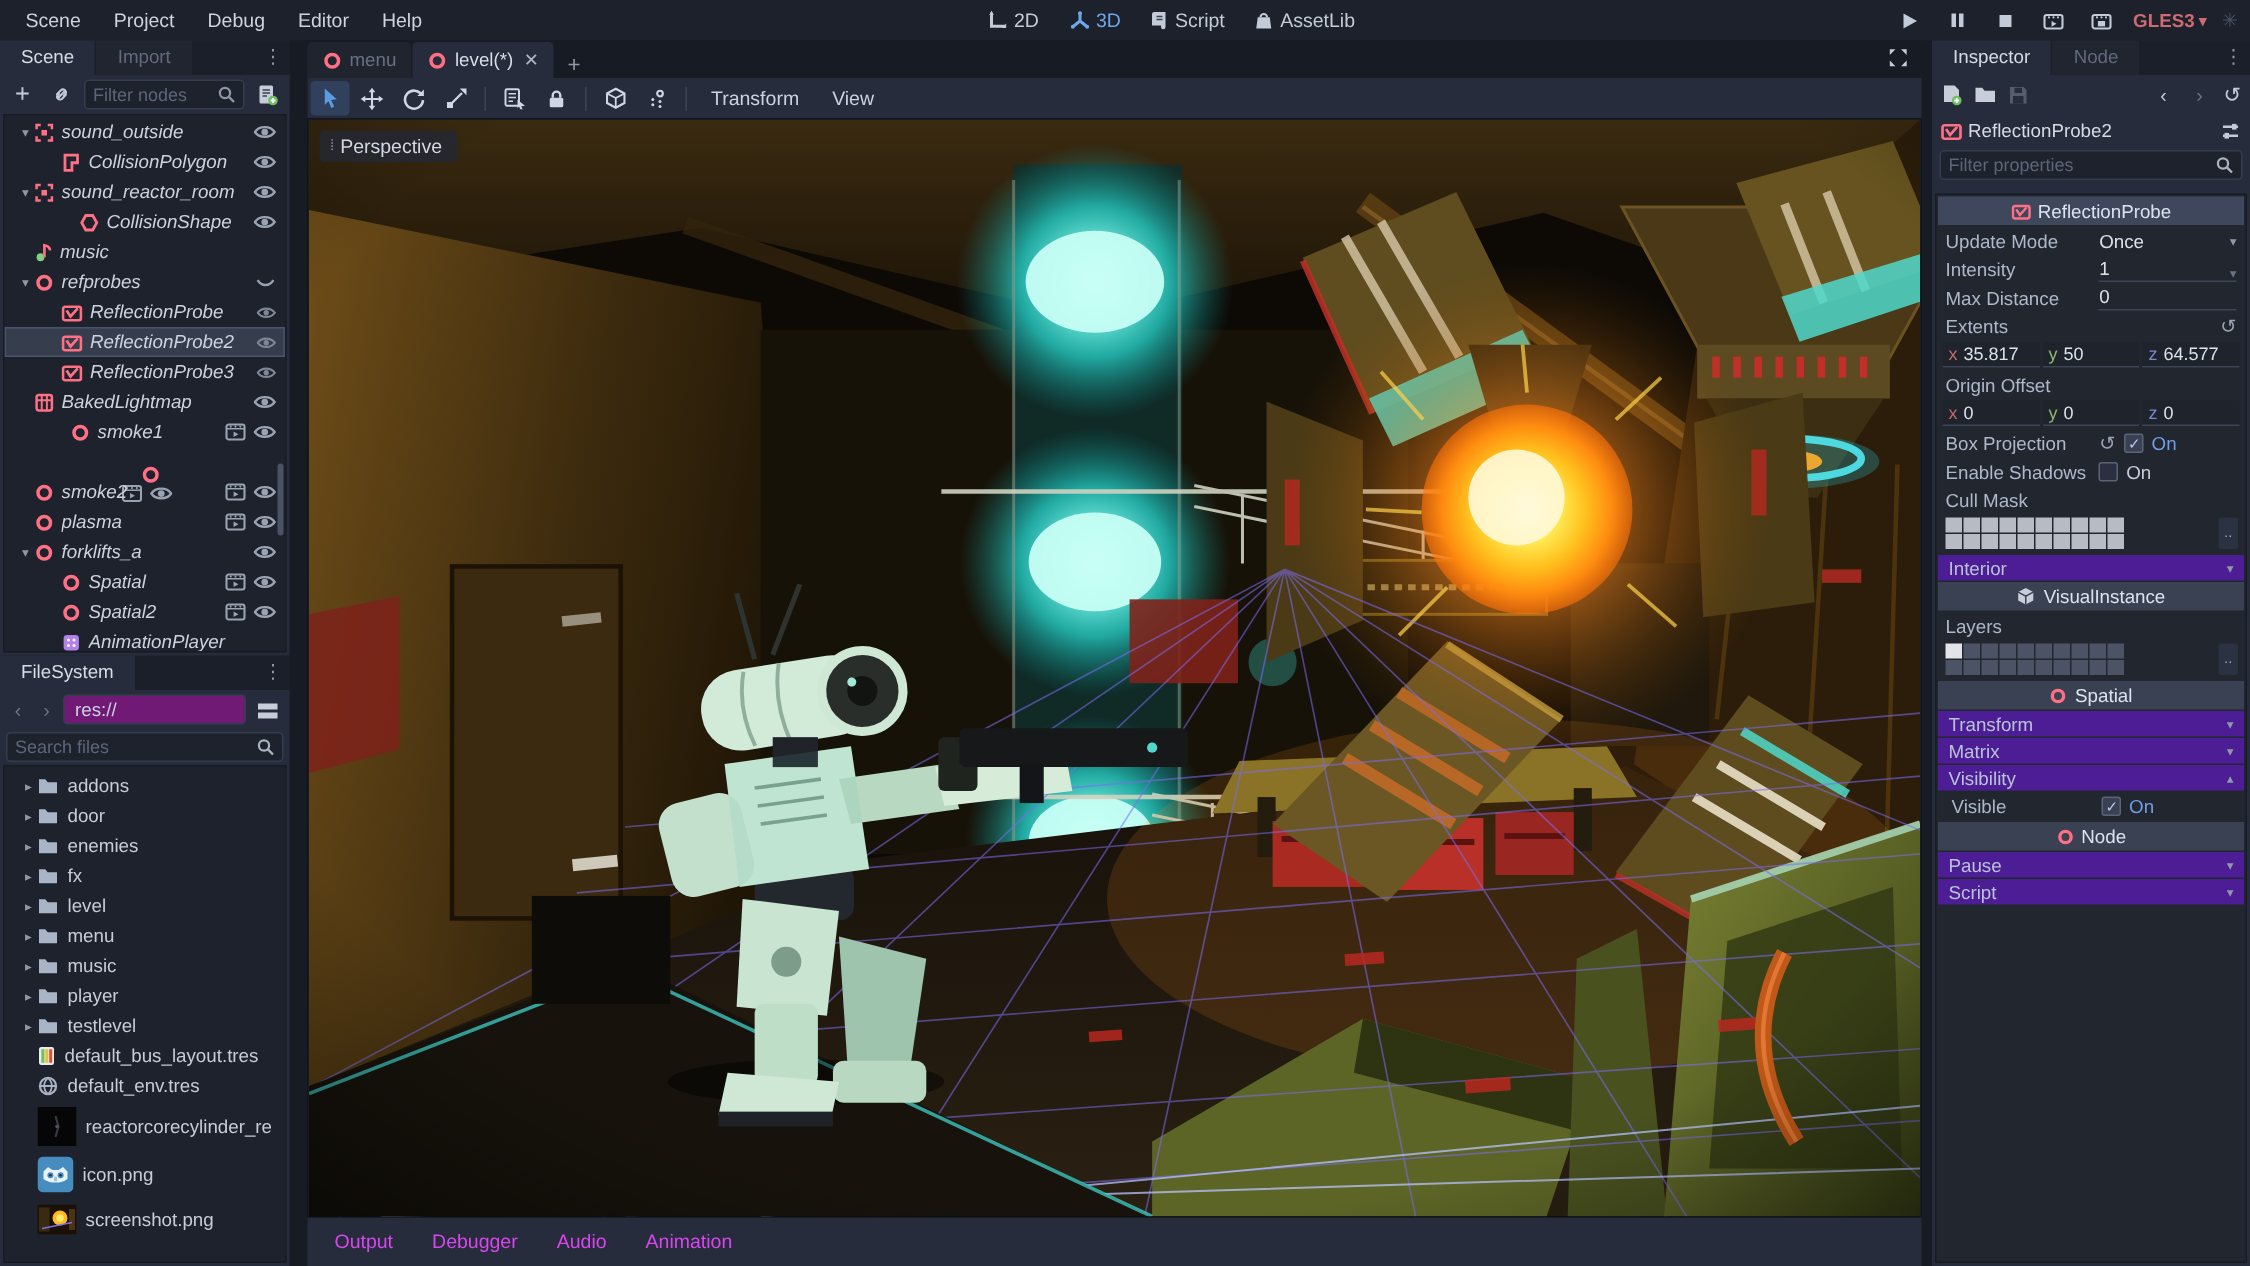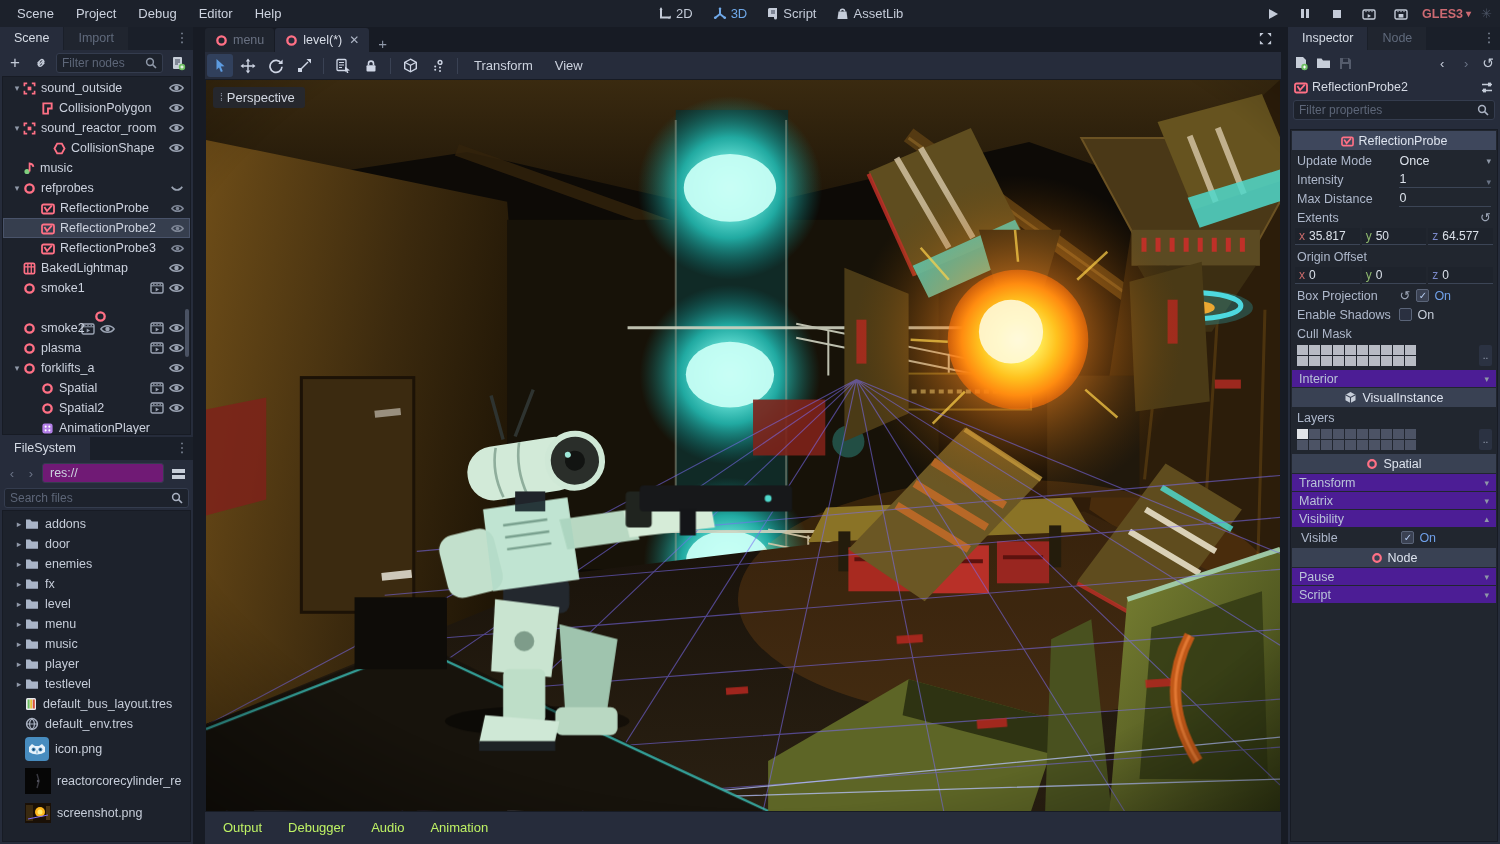--- a/index.html
+++ b/index.html
@@ -33,21 +33,21 @@
   #left-dock { position:absolute; left:0; top:27px; width:193px; height:817px; background:#262c3b; }
   #scene-panel { height:410px; display:flex; flex-direction:column; }
   #scene-toolbar { height:26px; display:flex; align-items:center; gap:4px; padding:0 4px; background:#262c3b; }
   .tool-sq { width:22px; height:22px; display:flex; align-items:center; justify-content:center; border-radius:3px; color:#c4cbd8; }
   .filter-box { flex:1; display:flex; align-items:center; height:20px; background:#1d222c;
     border:1px solid #343c4e; border-radius:3px; padding:0 5px; color:#5d6678; font-size:12px; gap:12px; }
   .filter-box .ph { flex:1; white-space:nowrap; overflow:hidden; }
   #scene-tree { flex:1; background:#1d222c; margin:0 2px 2px 2px; border:1px solid #171b24;
     overflow:hidden; position:relative; padding-top:1px; }
   .tree-row { height:20px; display:flex; align-items:center; font-size:12.5px; color:#ccd2de; position:relative; }
-  .tree-row .lbl { margin-left:5px; white-space:nowrap; overflow:hidden; flex:1; }
+  .tree-row .lbl { margin-left:5px; white-space:nowrap; overflow:hidden; flex:1;font-style:italic; }
   .tree-row.selected::before { content:""; position:absolute; left:0; right:0; top:0; bottom:0;
     background:#363e4e; border:1px solid #49536a; }
   .tree-row > * { position:relative; }
   .tree-arrow { width:12px; text-align:center; color:#8f98a8; font-size:9px; flex:0 0 12px; }
   .tree-btns { display:flex; align-items:center; gap:5px; padding-right:6px; }
   #tree-scrollbar { position:absolute; right:1px; top:232px; width:4px; height:48px; background:#4a5263; border-radius:2px; }
 
   #fs-panel { height:407px; display:flex; flex-direction:column; }
   #fs-nav { height:26px; display:flex; align-items:center; gap:3px; padding:0 4px; }
   .nav-arrow { width:16px; text-align:center; color:#6a7386; font-size:13px; }
@@ -75,21 +75,21 @@
   .vtool.active { background:#31405c; }
   .vsep { width:1px; height:16px; background:#3a4254; margin:0 4px; }
   .vmenu { padding:0 10px; color:#ccd2de; }
   #viewport { position:absolute; left:12px; top:52px; right:7px; bottom:32px; background:#000;
     border:1px solid #171b24; overflow:hidden; }
   #perspective-btn { position:absolute; left:7px; top:7px; z-index:5; display:flex; align-items:center; gap:5px;
     background:rgba(35,40,52,.82); border-radius:3px; padding:3px 10px 3px 7px; color:#d3d8e2; font-size:13px; }
   #perspective-btn .grip { color:#8f98a8; font-size:10px; letter-spacing:-1px; }
   #bottom-bar { position:absolute; left:12px; bottom:0; right:7px; height:32px; background:#262c3b;
     display:flex; align-items:center; padding-left:6px; gap:2px; }
-  .bb-btn { padding:0 12px; height:24px; line-height:24px; color:#bef264; border-radius:3px; font-size:13px; }
+  .bb-btn { padding:0 12px; height:24px; line-height:24px; color:#d946ef; border-radius:3px; font-size:13px; }
 
   
   #right-dock { position:absolute; left:1288px; top:27px; width:212px; height:817px; background:#262c3b; }
   #insp-toolbar { height:26px; display:flex; align-items:center; gap:8px; padding:0 6px; }
   #insp-toolbar .spacer { flex:1; }
   #insp-name-row { height:22px; display:flex; align-items:center; gap:4px; padding:0 6px; color:#d5dae4; font-size:12.5px; }
   #insp-name-row .nm { flex:1; white-space:nowrap; overflow:hidden; }
   #insp-filter-row { padding:2px 5px 4px 5px; }
   #insp-body { position:absolute; top:102px; bottom:2px; left:2px; right:2px; background:#21262f;
     border:1px solid #171b24; overflow:hidden; font-size:12.5px; }
@@ -412,21 +412,21 @@
           <span class="lbl">BakedLightmap</span>
           <span class="tree-btns">
             <span class="icon">
               <svg width="15" height="12" viewBox="0 0 16 12">
                 <path d="M1 6 C4 1.4 12 1.4 15 6 C12 10.6 4 10.6 1 6 Z" fill="none" stroke="#9aa3b2" stroke-width="1.7"></path>
                 <circle cx="8" cy="6" r="2.4" fill="#9aa3b2"></circle>
               </svg>
             </span>
           </span>
         </div>
-        <div class="tree-row" style="padding-left: 8px;">
+        <div class="tree-row" style="padding-left: 8px; margin-left: 24px;">
           <span class="tree-arrow"></span>
           <span class="icon">
             <svg width="13" height="13" viewBox="0 0 14 14">
               <circle cx="7" cy="7" r="4.5" fill="none" stroke="#ff7085" stroke-width="2.5"></circle>
             </svg>
           </span>
           <span class="lbl">smoke1</span>
           <span class="tree-btns">
             <span class="icon">
               <svg width="14" height="12" viewBox="0 0 14 12">
@@ -739,45 +739,45 @@
         <div class="fs-row" style="height: 20px;">
           <span class="tree-arrow"></span>
           <span class="icon">
             <svg width="14" height="14" viewBox="0 0 14 14">
               <circle cx="7" cy="7" r="5.4" fill="none" stroke="#aab2c2" stroke-width="1.5"></circle>
               <path d="M1.6 7 h10.8 M7 1.6 c-3.4 3 -3.4 7.8 0 10.8 M7 1.6 c3.4 3 3.4 7.8 0 10.8" stroke="#aab2c2" stroke-width="1.2" fill="none"></path>
             </svg>
           </span>
           <span class="lbl">default_env.tres</span>
         </div>
+        <div class="fs-row" style="height: 34px;">
+          <span class="tree-arrow"></span>
+          <span class="icon thumb">
+            <svg width="26" height="26" viewBox="0 0 26 26">
+              <rect width="26" height="26" fill="#060606"></rect>
+              <path d="M12 6 l2 7 -2 7" stroke="#3a3a42" stroke-width="1.4" fill="none"></path>
+              <circle cx="13" cy="13" r="1.2" fill="#52525e"></circle>
+            </svg>
+          </span>
+          <span class="lbl">reactorcorecylinder_re</span>
+        </div>
         <div class="fs-row" style="height: 30px;">
           <span class="tree-arrow"></span>
           <span class="icon thumb">
             <svg width="24" height="24" viewBox="0 0 24 24">
               <rect width="24" height="24" rx="4" fill="#478cbf"></rect>
               <path d="M4 10 l3-3 3 2 h4 l3-2 3 3 v5 a10 6 0 0 1 -16 0 Z" fill="#e8f2fa"></path>
               <circle cx="8.6" cy="12.5" r="2" fill="#478cbf"></circle>
               <circle cx="15.4" cy="12.5" r="2" fill="#478cbf"></circle>
               <circle cx="8.6" cy="12.5" r=".9" fill="#1c3a52"></circle>
               <circle cx="15.4" cy="12.5" r=".9" fill="#1c3a52"></circle>
               <rect x="11" y="13.5" width="2" height="3" fill="#9ec4de"></rect>
             </svg>
           </span>
           <span class="lbl">icon.png</span>
-        </div>
-        <div class="fs-row" style="height: 34px;">
-          <span class="tree-arrow"></span>
-          <span class="icon thumb">
-            <svg width="26" height="26" viewBox="0 0 26 26">
-              <rect width="26" height="26" fill="#060606"></rect>
-              <path d="M12 6 l2 7 -2 7" stroke="#3a3a42" stroke-width="1.4" fill="none"></path>
-              <circle cx="13" cy="13" r="1.2" fill="#52525e"></circle>
-            </svg>
-          </span>
-          <span class="lbl">reactorcorecylinder_re</span>
         </div>
         <div class="fs-row" style="height: 30px;">
           <span class="tree-arrow"></span>
           <span class="icon thumb">
             <svg width="26" height="20" viewBox="0 0 26 20">
               <rect width="26" height="20" fill="#1a1006"></rect>
               <rect x="1" y="2" width="7" height="16" fill="#3a2a10"></rect>
               <circle cx="15" cy="9" r="5" fill="#ffb81e"></circle>
               <circle cx="15" cy="9" r="2.5" fill="#ffe96a"></circle>
               <rect x="21" y="3" width="4" height="14" fill="#4a3414"></rect>

